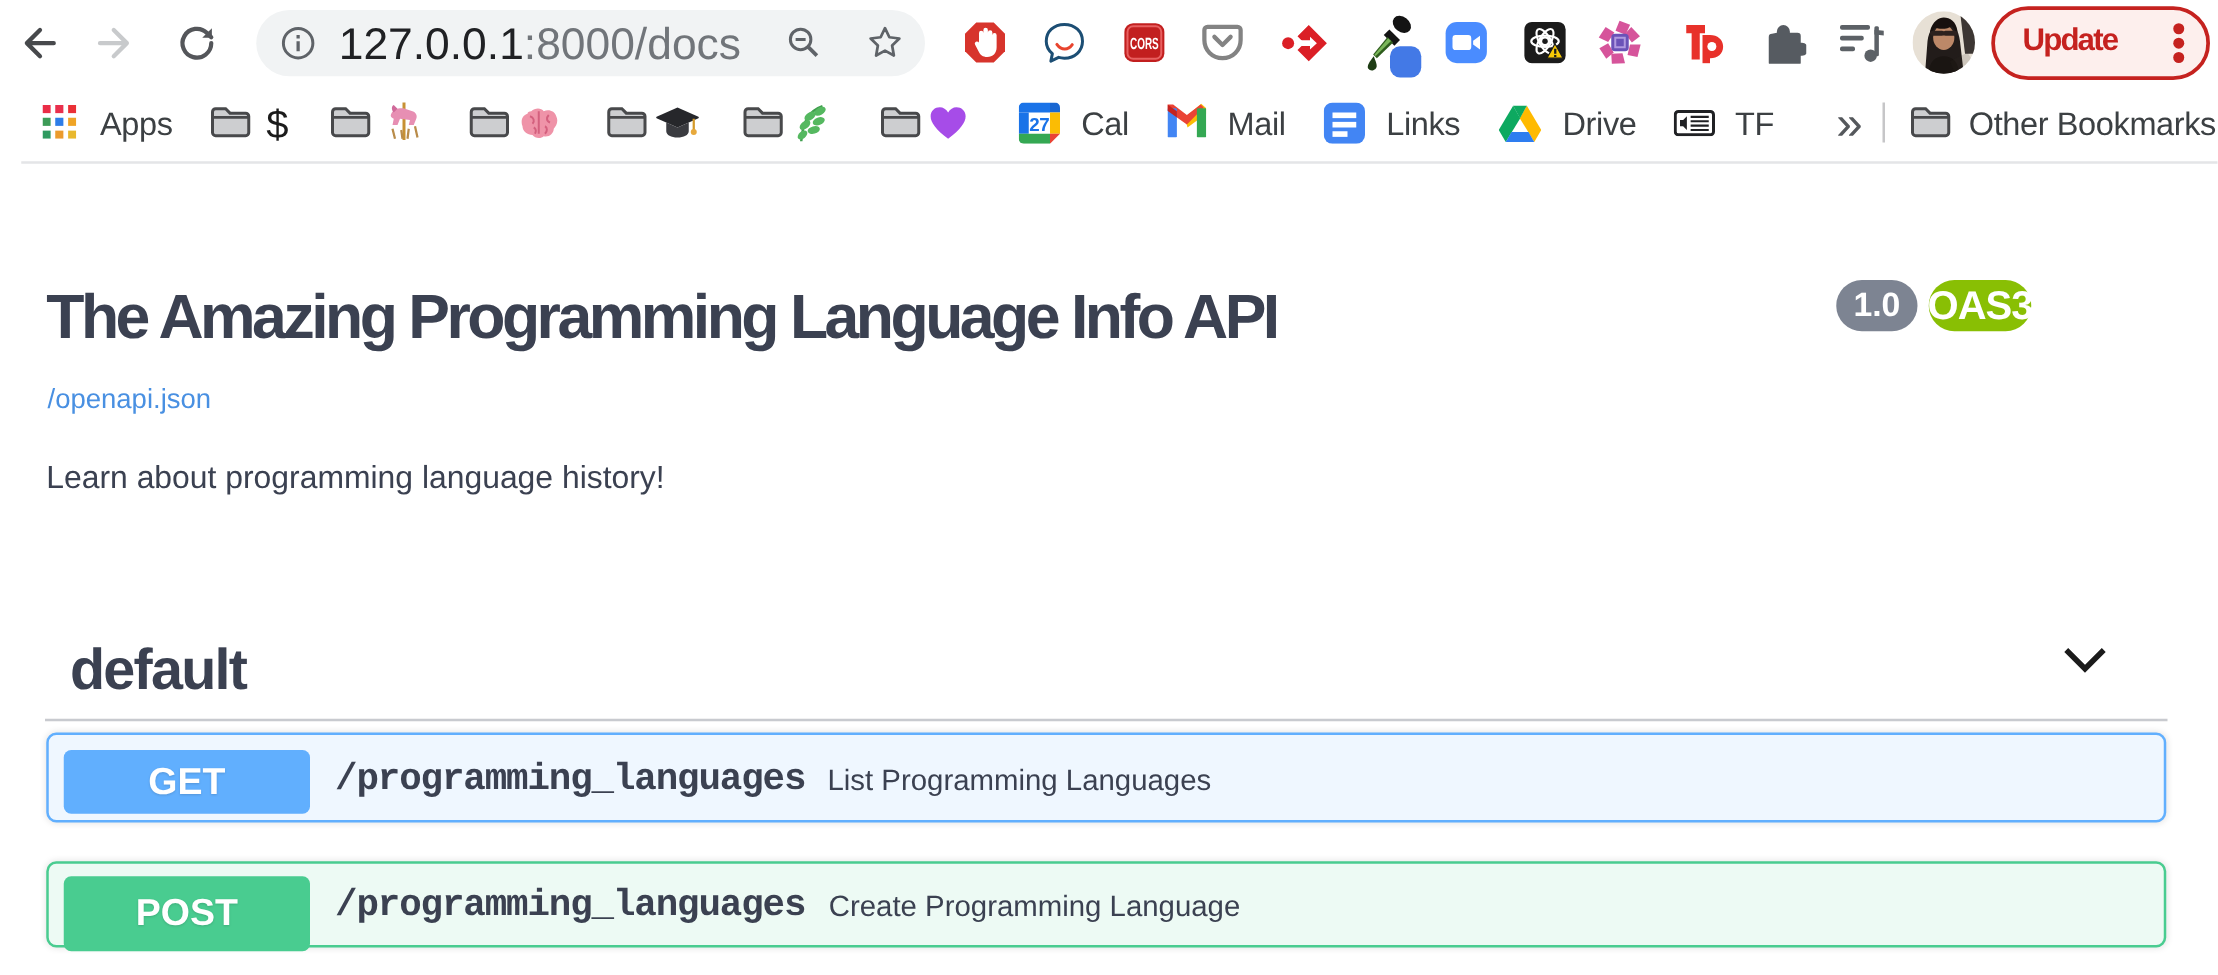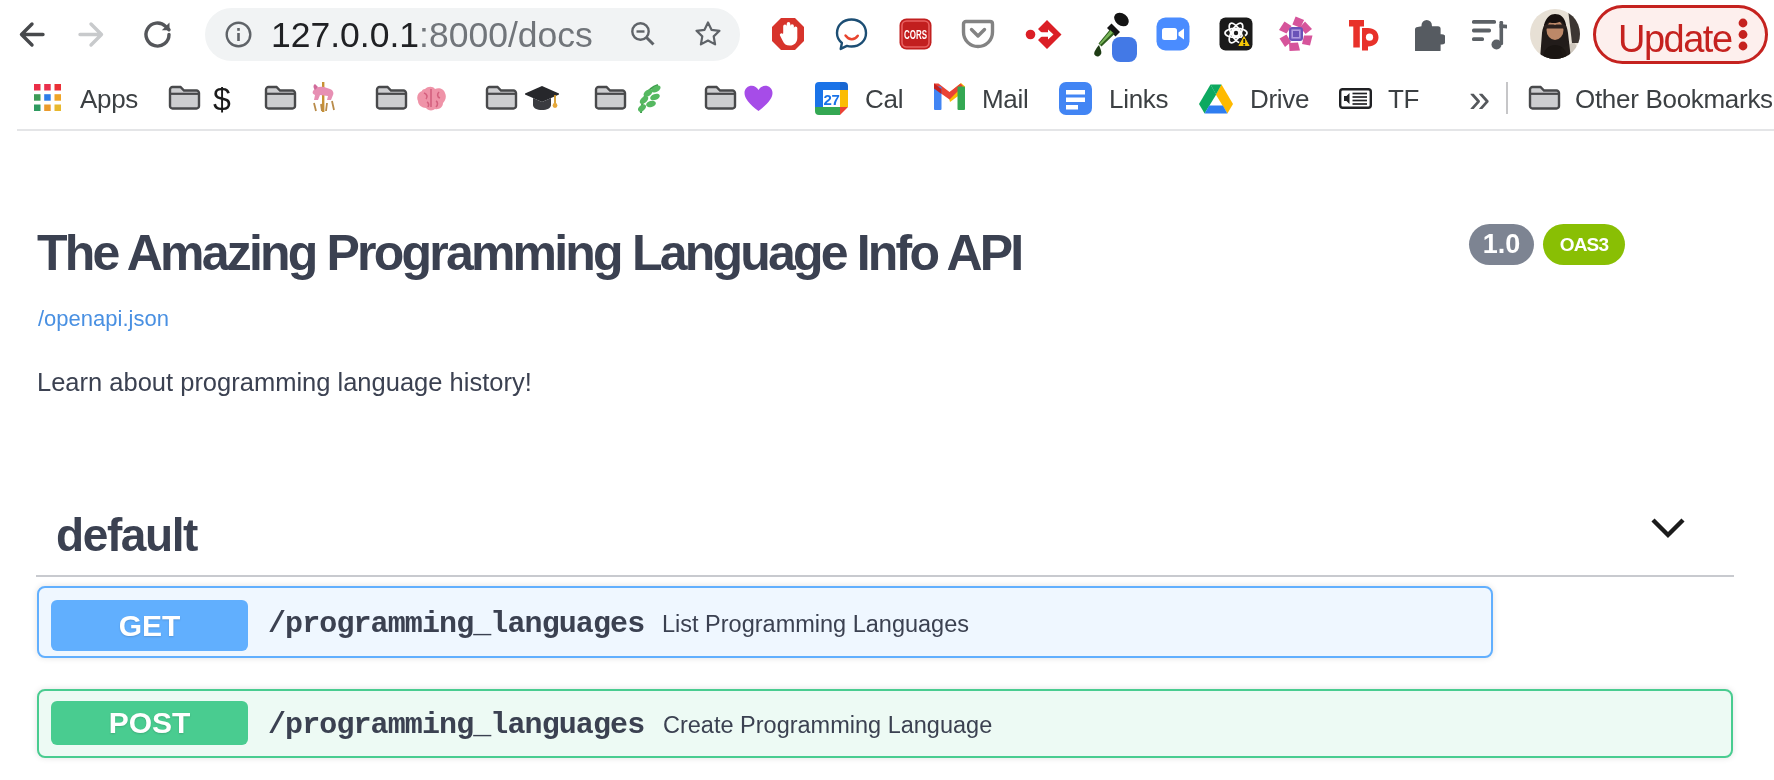--- a/index.html
+++ b/index.html
@@ -147,21 +147,21 @@
         <path d="M10 50 l2-26 c1-9 6-15 13-15 c8 0 12 6 13 15 l3 26 z" fill="#221c1a"></path>
         <ellipse cx="25" cy="21" rx="8.5" ry="10" fill="#bc8868"></ellipse>
         <path d="M14 16 c2-8 7-11 11-11 c5 0 10 3 11 11 l-1 3 c-1-5-3-7-4-7 c-2 2-9 3-13 1 c-1 1-2 3-3 6 z" fill="#17100e"></path>
         <path d="M16 17.5 h7.5 M26.5 17.5 h7.5" stroke="#2c211e" stroke-width="4" stroke-linecap="round"></path>
         <path d="M13 50 c0-9 5-14 12-14 c7 0 12 5 12 14 z" fill="#1a1512"></path>
         <path d="M30 40 l14-7 l6 10 v7 h-16 z" fill="#30292624"></path>
       </g>
     </svg>
 
     <div class="abs" style="left:1593px;top:5px;width:175px;height:59px;border:3px solid #c5221f;border-radius:30px;background:#fdefed;"></div>
-    <div class="abs" style="left:1618px;top:18px;font-size:38px;letter-spacing:-1.5px;color:#c5221f;">Update</div>
+    <div class="abs" style="left:1618px;top:18px;font-size:25px;letter-spacing:-1.5px;color:#c5221f;font-weight:bold;">Update</div>
     <svg class="abs" style="left:1738px;top:18px;" width="10" height="33" viewBox="0 0 10 33">
       <circle cx="5" cy="5" r="4.4" fill="#c5221f"></circle>
       <circle cx="5" cy="16.5" r="4.4" fill="#c5221f"></circle>
       <circle cx="5" cy="28" r="4.4" fill="#c5221f"></circle>
     </svg>
   </div>
 
   <div class="abs" id="bookmarks" style="left:17px;top:68px;width:1774px;height:63px;background:#fff;border-bottom:2px solid #e4e5e7;font-size:26px;letter-spacing:-0.3px;color:#3c4043;">
 
     <svg class="abs" style="left:17px;top:16px;" width="27" height="27" viewBox="0 0 27 27">
@@ -303,41 +303,41 @@
       </svg>
     <div class="abs" style="left:1558px;top:16px;white-space:nowrap;">Other Bookmarks</div>
   </div>
 
   <div class="abs" id="content" style="left:0;top:133px;width:1774px;height:647px;background:#fff;">
     <div class="abs" style="left:37px;top:91px;font-size:50px;font-weight:bold;color:#3b4151;letter-spacing:-2.8px;white-space:nowrap;">The Amazing Programming Language Info API</div>
     <div class="abs" style="left:1469px;top:91px;width:65px;height:41px;border-radius:21px;background:#7d8492;display:flex;align-items:center;justify-content:center;">
       <span style="font-size:27px;font-weight:bold;color:#fff;">1.0</span>
     </div>
     <div class="abs" style="left:1543px;top:91px;width:82px;height:41px;border-radius:21px;background:#89bf04;display:flex;align-items:center;justify-content:center;">
-      <span style="font-size:19px;letter-spacing:-0.8px;font-weight:bold;color:#fff;">OAS3</span>
+      <span style="font-size:32px;letter-spacing:-0.8px;font-weight:bold;color:#fff;">OAS3</span>
     </div>
     <div class="abs" style="left:38px;top:173px;font-size:22px;color:#4990e2;">/openapi.json</div>
     <div class="abs" style="left:56px;top:375px;font-size:46px;letter-spacing:-1.4px;font-weight:bold;color:#3b4151;">default</div>
 
     <div class="abs" style="left:37px;top:235px;font-size:25.5px;color:#3b4151;">Learn about programming language history!</div>
     <svg class="abs" style="left:1650px;top:384px;" width="36" height="22" viewBox="0 0 36 22">
       <path d="M3 3 L18 18 L33 3" stroke="#1b1b1b" stroke-width="4.4" fill="none"></path>
     </svg>
     <div class="abs" style="left:36px;top:442px;width:1698px;height:2px;background:rgba(59,65,81,.28);"></div>
 
-    <div class="abs" style="left:37px;top:453px;width:1456px;height:72px;background:#eff7ff;border:2px solid #61affe;border-radius:8px;box-shadow:0 0 6px rgba(0,0,0,.12);">
+    <div class="abs" style="left:37px;top:453px;width:1696px;height:72px;background:#eff7ff;border:2px solid #61affe;border-radius:8px;box-shadow:0 0 6px rgba(0,0,0,.12);">
       <div class="abs" style="left:12px;top:12px;width:197px;height:51px;background:#61affe;border-radius:6px;display:flex;align-items:center;justify-content:center;">
         <span style="font-size:30px;font-weight:bold;color:#fff;text-shadow:0 1px 2px rgba(0,0,0,.15);">GET</span>
       </div>
       <div class="abs" style="left:229px;top:19px;font-family:'Liberation Mono',monospace;font-weight:bold;font-size:30px;letter-spacing:-0.9px;color:#3b4151;">/programming_languages</div>
       <div class="abs" style="left:623px;top:23px;font-size:23.5px;color:#3b4151;">List Programming Languages</div>
     </div>
 
     <div class="abs" style="left:37px;top:556px;width:1696px;height:69px;background:#edfaf4;border:2px solid #49cc90;border-radius:8px;box-shadow:0 0 6px rgba(0,0,0,.12);">
-      <div class="abs" style="left:12px;top:10px;width:197px;height:44px;background:#49cc90;border-radius:6px;display:flex;align-items:center;justify-content:center;">
+      <div class="abs" style="left:12px;top:10px;width:197px;height:60px;background:#49cc90;border-radius:6px;display:flex;align-items:center;justify-content:center;">
         <span style="font-size:30px;font-weight:bold;color:#fff;text-shadow:0 1px 2px rgba(0,0,0,.15);">POST</span>
       </div>
       <div class="abs" style="left:229px;top:17px;font-family:'Liberation Mono',monospace;font-weight:bold;font-size:30px;letter-spacing:-0.9px;color:#3b4151;">/programming_languages</div>
       <div class="abs" style="left:624px;top:21px;font-size:23.5px;color:#3b4151;">Create Programming Language</div>
     </div>
   </div>
 
 </div>
 
 </body></html>

